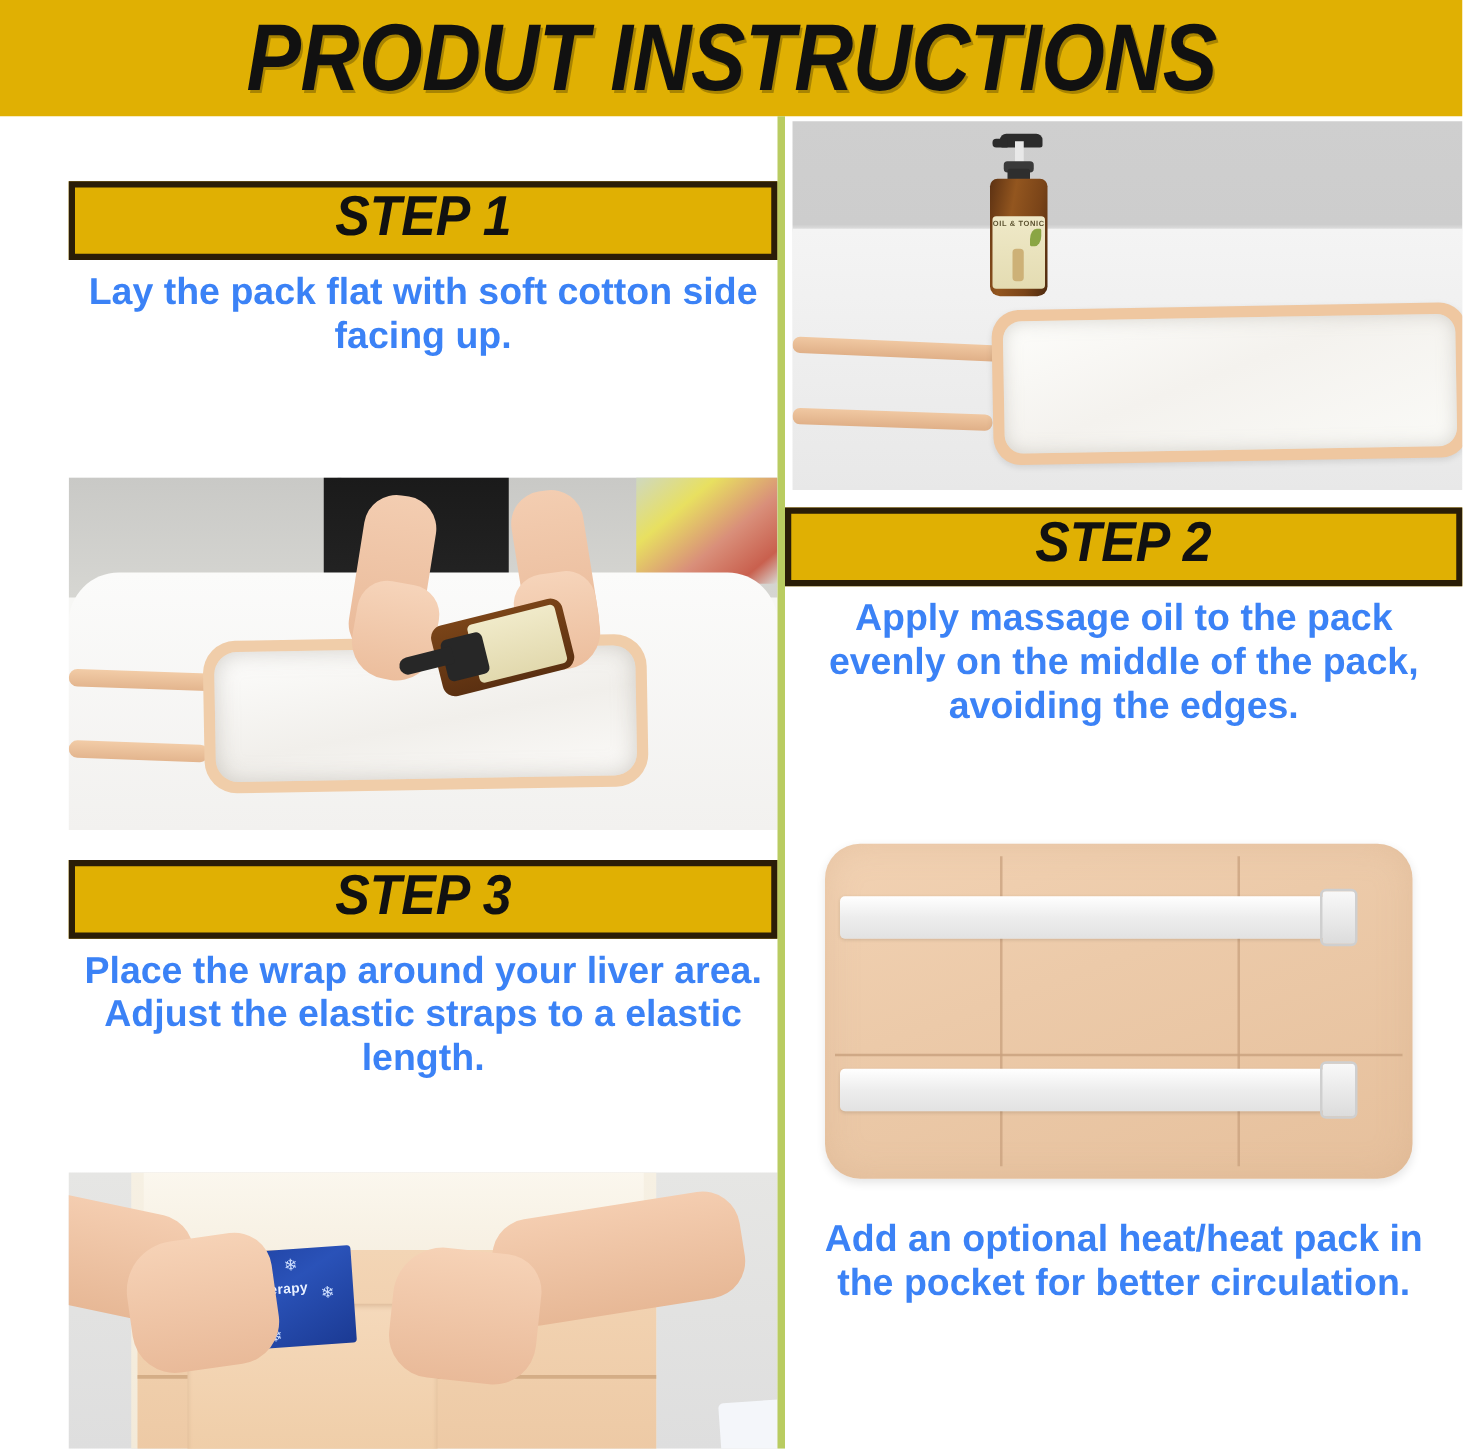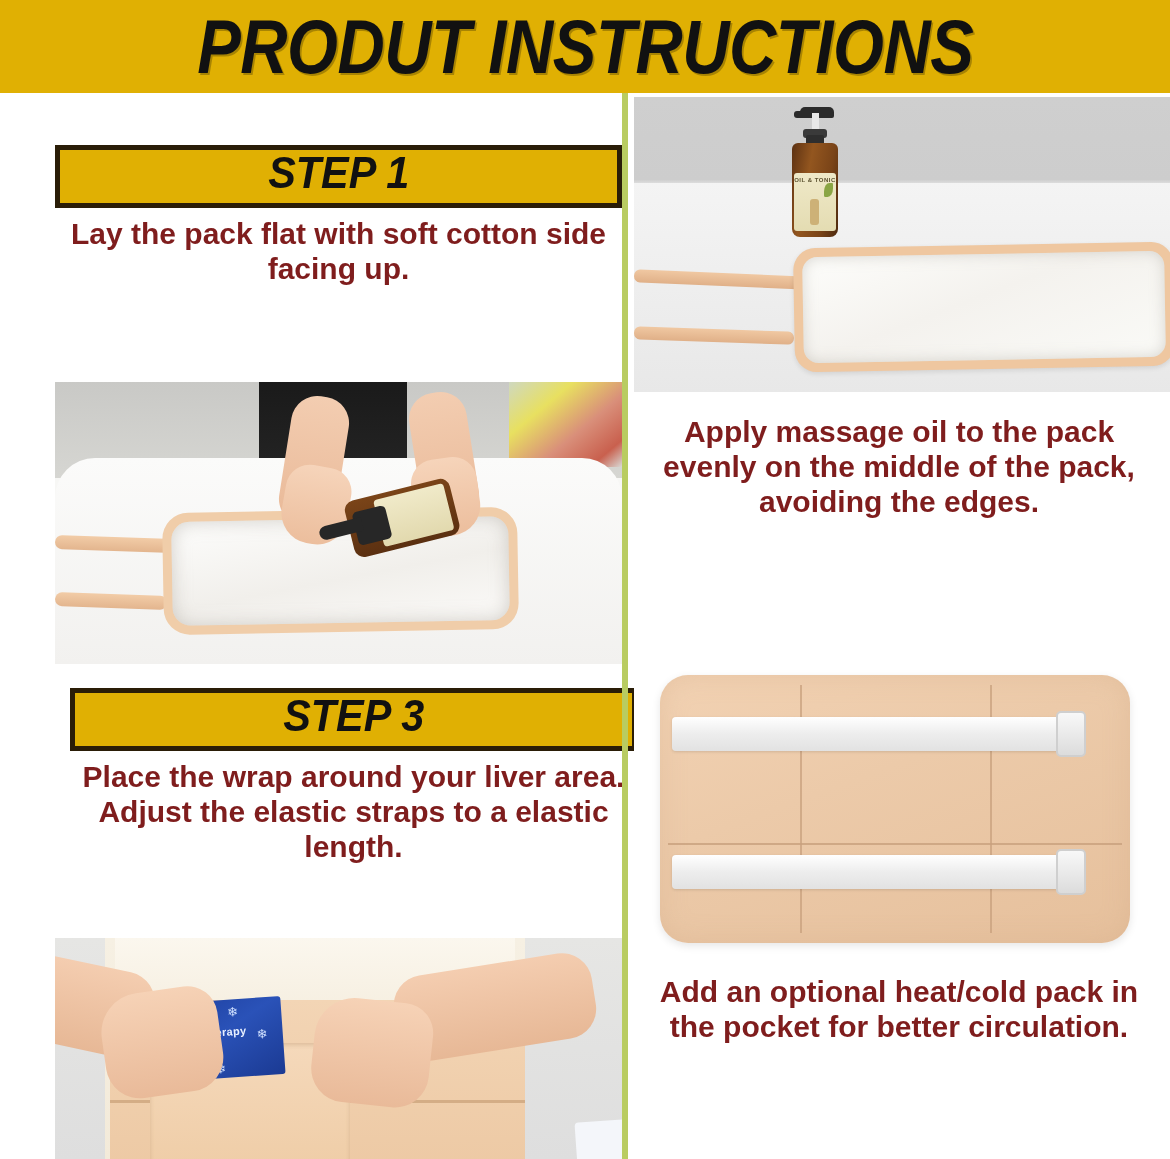--- a/index.html
+++ b/index.html
@@ -77,21 +77,21 @@
     letter-spacing: 0px;
     transform: scaleX(0.92);
     white-space: nowrap;
     line-height: 1;
   }
   .step-desc {
     margin-top: 9px;
     text-align: center;
     font-size: 30px;
     font-weight: bold;
-    color: #7f1d1d;
+    color: #3b82f6;
     line-height: 1.16;
     padding: 0 8px;
   }
 
   
   .ph1 { background: linear-gradient(#cfcfcf 0%, #cdcdcd 28%, #e9e9e9 30%, #f2f2f2 100%); }
   .ph1-table {
     position: absolute; left: 0; top: 29%; width: 100%; height: 71%;
     background: linear-gradient(#f4f4f4, #e8e8e8);
   }
@@ -383,24 +383,27 @@
     <div class="ph2-bottle">
       <div class="ph2-bottle-body">
         <div class="ph2-bottle-lbl"></div>
       </div>
       <div class="ph2-bottle-cap"></div>
       <div class="ph2-bottle-nozzle"></div>
     </div>
   </div>
 
   <div class="step-block" style="left:628px; top:406px; width:542px;">
+    <div class="step-bar">
+      <span class="step-bar-label">STEP 2</span>
+    </div>
     <div class="step-desc">Apply massage oil to the pack evenly on the middle of the pack, avoiding the edges.</div>
   </div>
 
-  <div class="step-block" style="left:70px; top:688px; width:567px;">
+  <div class="step-block" style="left:55px; top:688px; width:567px;">
     <div class="step-bar">
       <span class="step-bar-label">STEP 3</span>
     </div>
     <div class="step-desc">Place the wrap around your liver area. Adjust the elastic straps to a elastic length.</div>
   </div>
 
   <div class="panel ph3" style="left:634px; top:660px; width:536px; height:296px;">
     <div class="ph3-wrap">
       <div class="ph3-seam s1"></div>
       <div class="ph3-seam s2"></div>
@@ -427,16 +430,16 @@
       <div class="ph4-coldpack-txt">Cold Therapy</div>
     </div>
     <div class="ph4-coldpack-white"></div>
     <div class="ph4-forearm l"></div>
     <div class="ph4-forearm r"></div>
     <div class="ph4-hand l"></div>
     <div class="ph4-hand r"></div>
   </div>
 
   <div class="step-block" style="left:628px; top:966px; width:542px;">
-    <div class="step-desc">Add an optional heat/cold pack in the pocket for better circulation.</div>
+    <div class="step-desc">Add an optional heat/heat pack in the pocket for better circulation.</div>
   </div>
 
 </div>
 
 </body></html>

